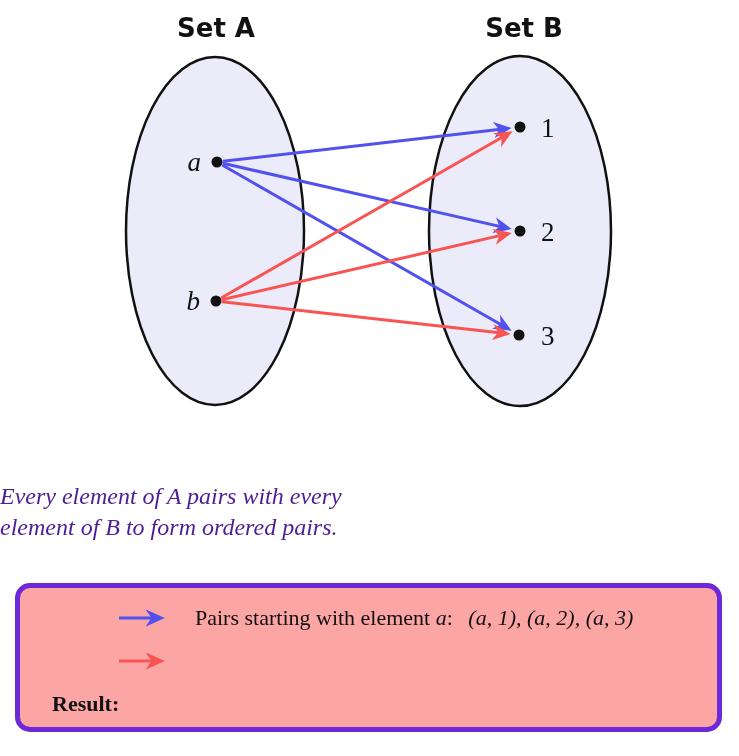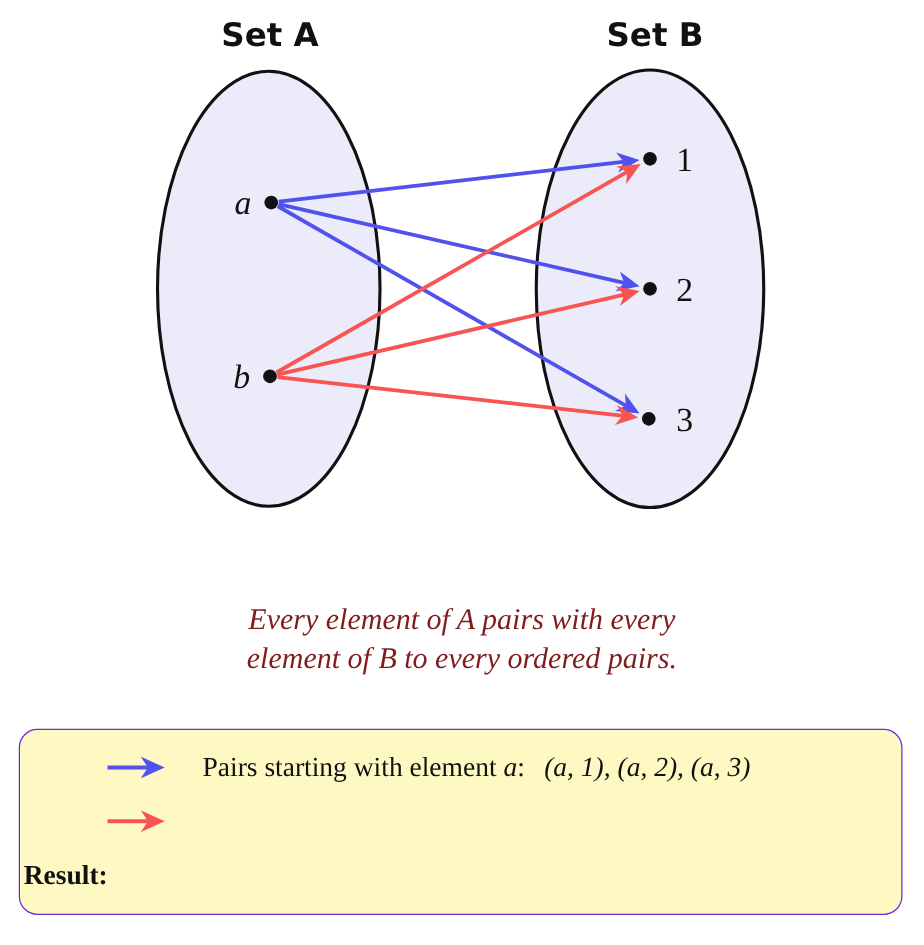--- a/index.html
+++ b/index.html
@@ -8,32 +8,32 @@
     font-family:"Liberation Serif",serif;color:#111;overflow:hidden;border-radius:20px;
   }
   svg.main{position:absolute;top:0;left:0;}
   .set-title{
     font-family:"DejaVu Sans",sans-serif;font-weight:bold;font-size:26px;fill:#111;
   }
   .el-label{font-family:"Liberation Serif",serif;font-size:27px;fill:#111;}
   .italic{font-style:italic;}
   .edge{fill:none;}
   .caption{
-    position:absolute;top:481px;left:0;width:739px;text-align:center;
-    font-style:italic;font-size:24px;line-height:31px;color:#7f1d1d;
+    position:absolute;top:481px;left:0;width:739px;
+    font-style:italic;font-size:24px;line-height:31px;color:#4c1d95;
   }
   .legend-box{
     position:absolute;left:15px;top:583px;width:707px;height:149px;
-    box-sizing:border-box;border:1px solid #6d28d9;border-radius:15px;
-    background:#fef9c3;padding-top:8px;
+    box-sizing:border-box;border:5px solid #6d28d9;border-radius:15px;
+    background:#fca5a5;padding-top:8px;
   }
   .legend-row{display:flex;align-items:center;height:43px;}
   .legend-key{
     width:132px;box-sizing:border-box;display:flex;align-items:flex-end;
-    justify-content:flex-end;padding-right:12px;flex:none;
+    justify-content:flex-end;padding-right:12px;flex:none;margin-left:29px;
   }
   .legend-row.result .legend-key{justify-content:flex-start;padding-left:3px;}
   .legend-text{margin-left:14px;font-size:22px;white-space:nowrap;}
   .legend-text .pairs{margin-left:10px;}
   .result-label{font-weight:bold;font-size:22px;}
   .legend-arrow{display:block;}
 </style>
 </head>
 <body>
 
@@ -71,21 +71,21 @@
 
     <text class="el-label italic" x="201" y="171" text-anchor="end">a</text>
     <text class="el-label italic" x="200" y="310" text-anchor="end">b</text>
     <text class="el-label" x="541" y="137" text-anchor="start">1</text>
     <text class="el-label" x="541" y="241" text-anchor="start">2</text>
     <text class="el-label" x="541" y="345" text-anchor="start">3</text>
   </svg>
 
   <div class="caption">
     <div>Every element of A pairs with every</div>
-    <div>element of B to every ordered pairs.</div>
+    <div>element of B to form ordered pairs.</div>
   </div>
 
   <div class="legend-box">
 
     <div class="legend-row">
       <div class="legend-key">
         <svg class="legend-arrow" width="52" height="18" viewBox="0 0 52 18">
           <line x1="2" y1="9" x2="43" y2="9" stroke-width="3.2" marker-end="url(#ah-blue)" stroke="#5152ee"></line>
         </svg>
       </div>

